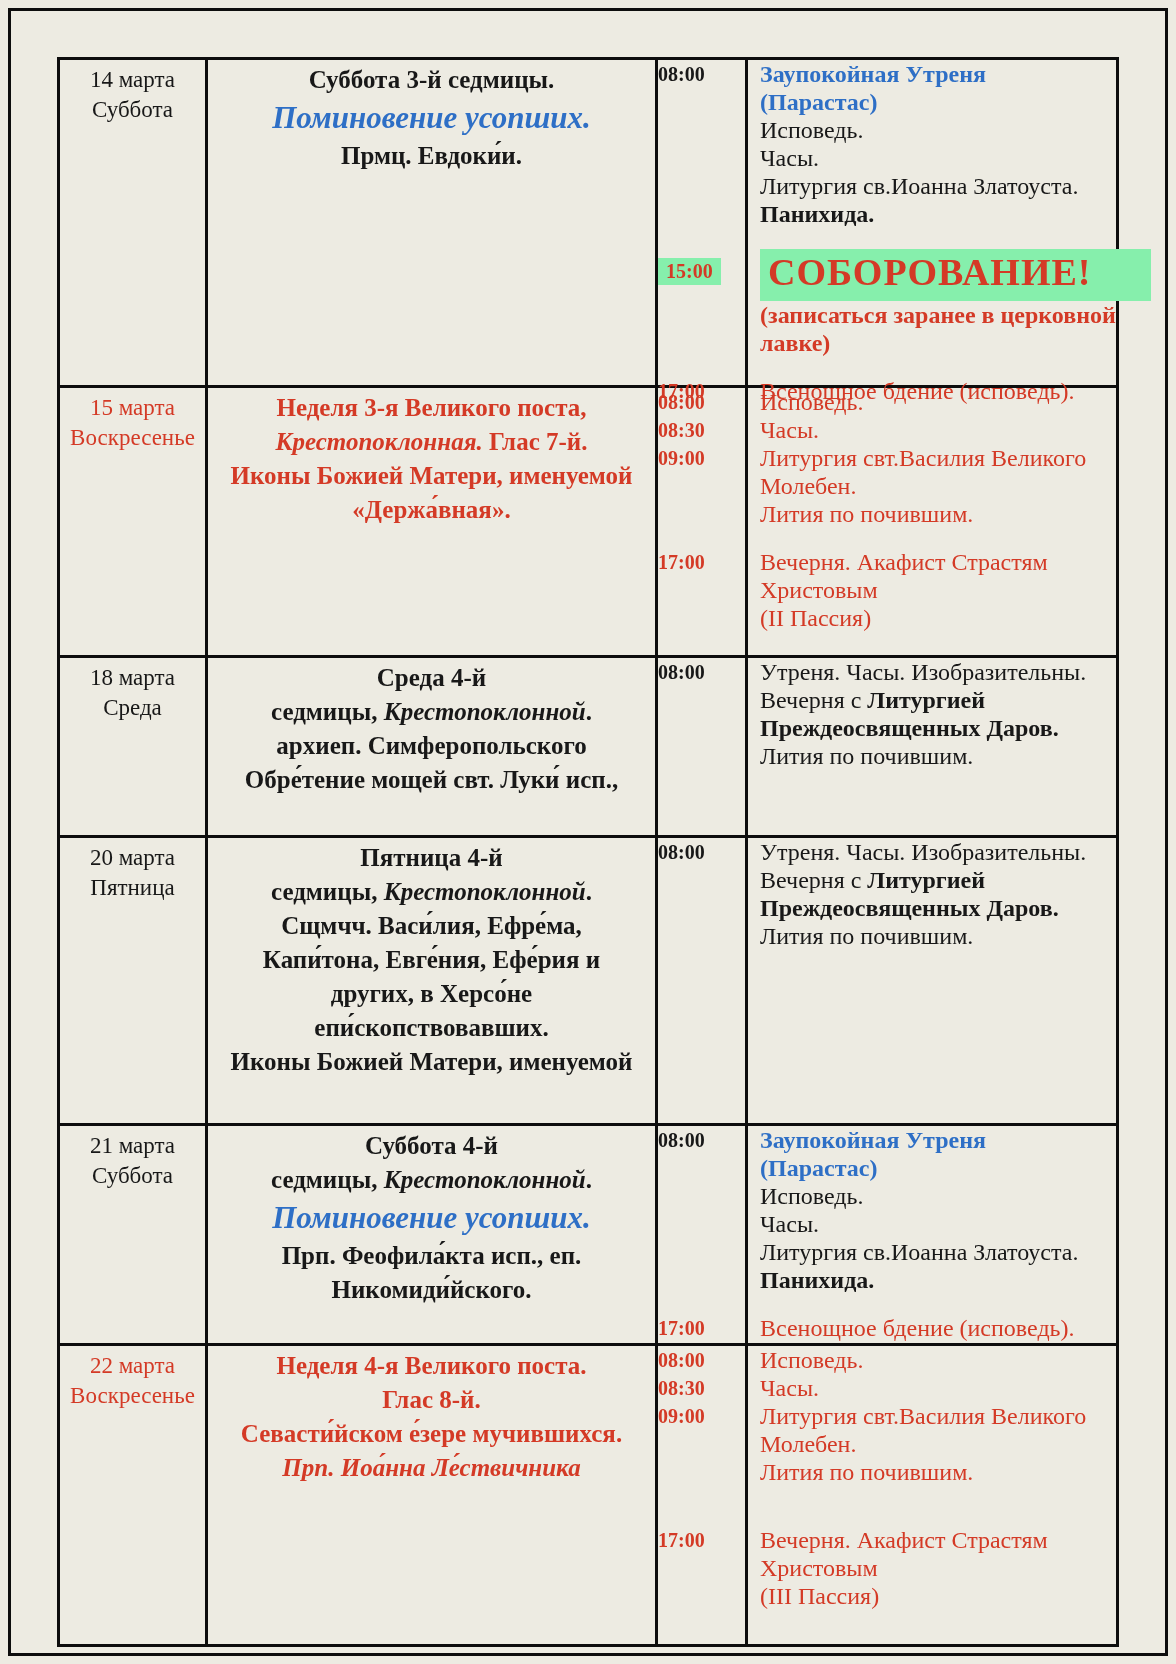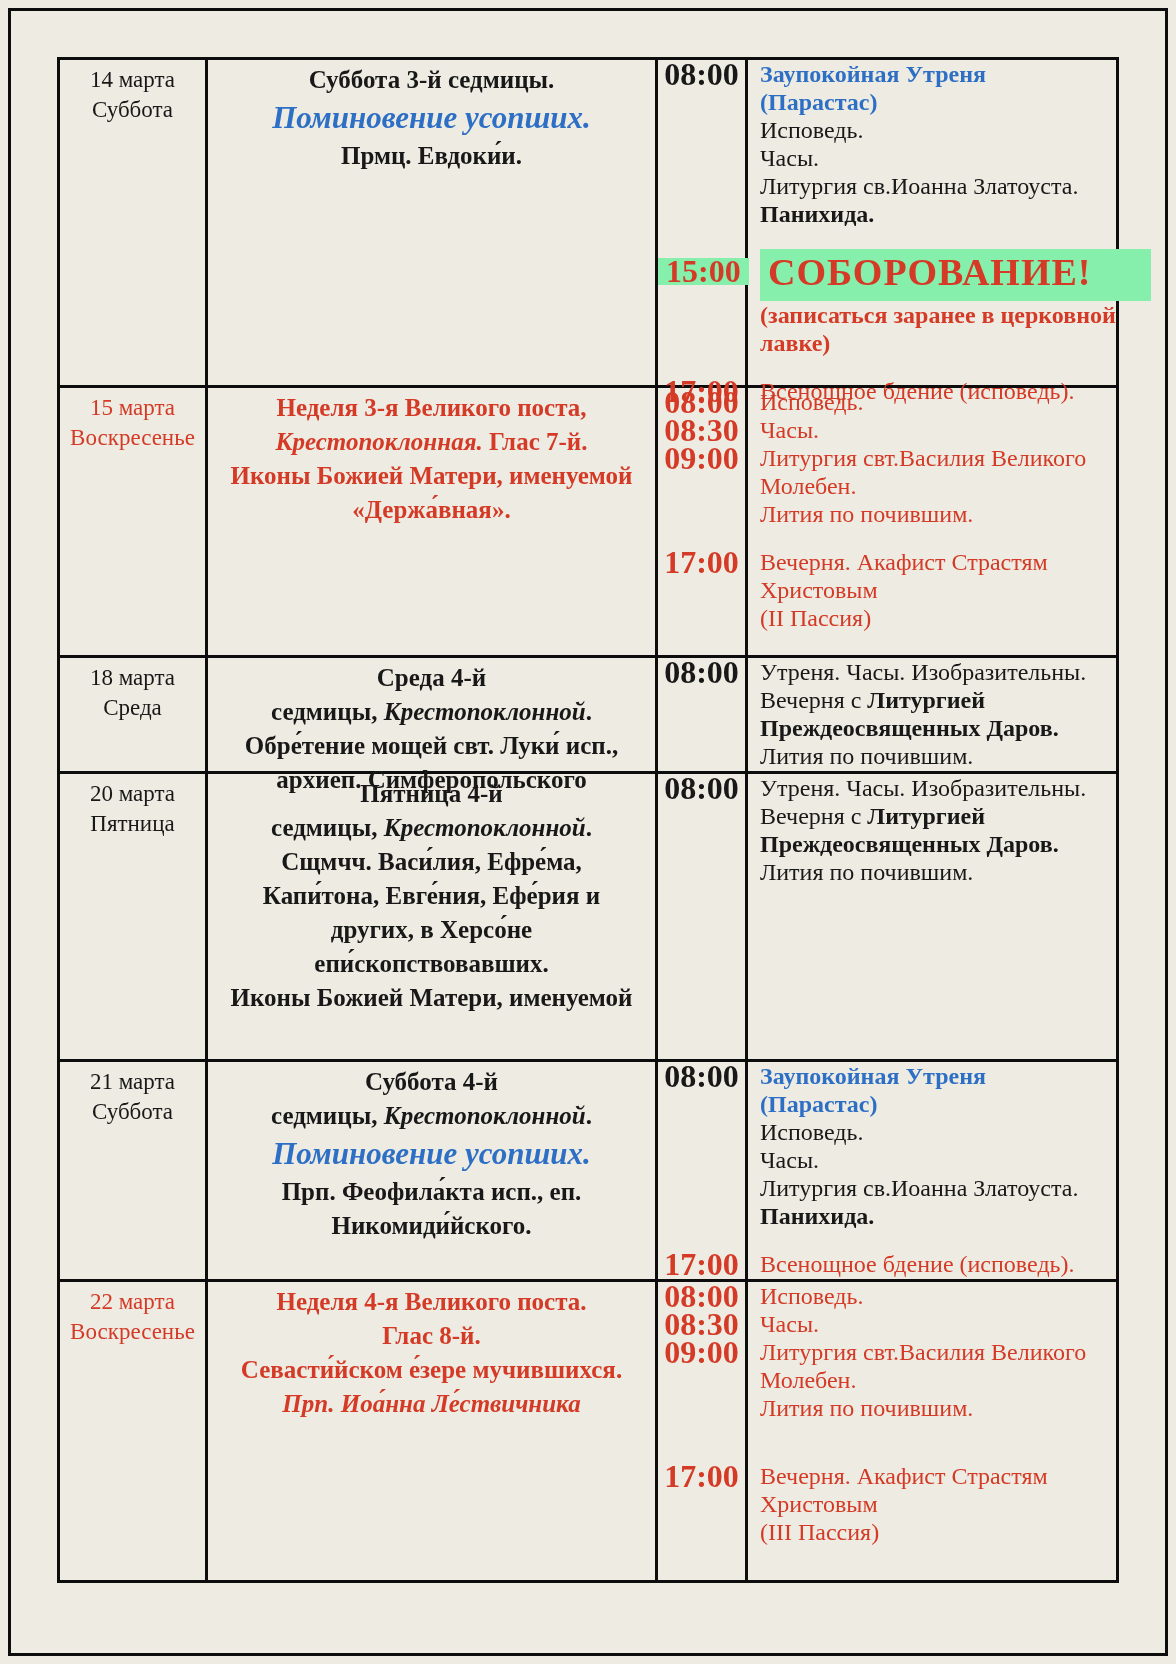--- a/index.html
+++ b/index.html
@@ -8,32 +8,32 @@
   .page {
     position:absolute; left:8px; top:8px; width:1160px; height:1648px;
     border:3px solid #0d0d0d; background:#edebe2;
   }
   .schedule {
     position:absolute; left:46px; top:46px; width:1062px;
     border:3px solid #0d0d0d;
   }
   .row { display:grid; grid-template-columns:148px 450px 1fr; border-bottom:3px solid #0d0d0d; }
   .row:last-child { border-bottom:none; }
-  .r0{height:328px} .r1{height:270px} .r2{height:116px}
+  .r0{height:328px} .r1{height:270px} .r2{height:180px}
   .r3{height:288px} .r4{height:220px} .r5{height:298px}
 
   .cell.date  { border-right:3px solid #0d0d0d; text-align:center; padding-top:5px;
                 font-size:23px; line-height:30px; }
   .cell.feast { border-right:3px solid #0d0d0d; text-align:center; padding:3px 2px 0 2px;
                 font-size:25px; line-height:34px; }
   .cell.sched { display:flex; flex-direction:column; height:100%; }
 
   .pair { display:grid; grid-template-columns:90px 1fr; min-height:20px; }
-  .pair .time { border-right:3px solid #0d0d0d; text-align:center;
-                font-size:32px; line-height:27px; font-weight:bold; padding-top:1px; }
+  .pair .time { border-right:3px solid #0d0d0d; 
+                font-size:20px; line-height:27px; font-weight:bold; padding-top:1px; }
   .pair .svc  { padding:1px 4px 0 12px; font-size:24px; line-height:27px; text-align:left; }
   .pair.big .time { padding-top:10px; }
   .pair.fill { flex:1 1 auto; min-height:0; }
 
   
   .s-r  { color:#d43a26; }
   .s-u  { color:#2e6fc6; }
   .s-b  { font-weight:bold; }
   .s-i  { font-style:italic;text-align:right; }
   .s-lg { font-size:31px; line-height:42px; }
@@ -166,22 +166,22 @@
         </div>
       </div>
       <div class="row r2">
         <div class="cell date">
           <div><span>18 марта</span></div>
           <div><span>Среда</span></div>
         </div>
         <div class="cell feast">
           <div class="fline"><span class="s-b">Среда 4-й</span></div>
           <div class="fline"><span class="s-b">седмицы, </span><span class="s-b s-i">Крестопоклонной</span><span class="s-b">.</span></div>
+          <div class="fline"><span class="s-b">архиеп. Симферопольского</span></div>
           <div class="fline"><span class="s-b">Обре́тение мощей свт. Луки́ исп.,</span></div>
-          <div class="fline"><span class="s-b">архиеп. Симферопольского</span></div>
         </div>
         <div class="cell sched">
           <div class="pair">
             <div class="time"><span class="s-b">08:00</span></div>
             <div class="svc"><span>Утреня. Часы. Изобразительны.</span></div>
           </div>
           <div class="pair">
             <div class="time"></div>
             <div class="svc"><span>Вечерня с </span><span class="s-b">Литургией</span></div>
           </div>

